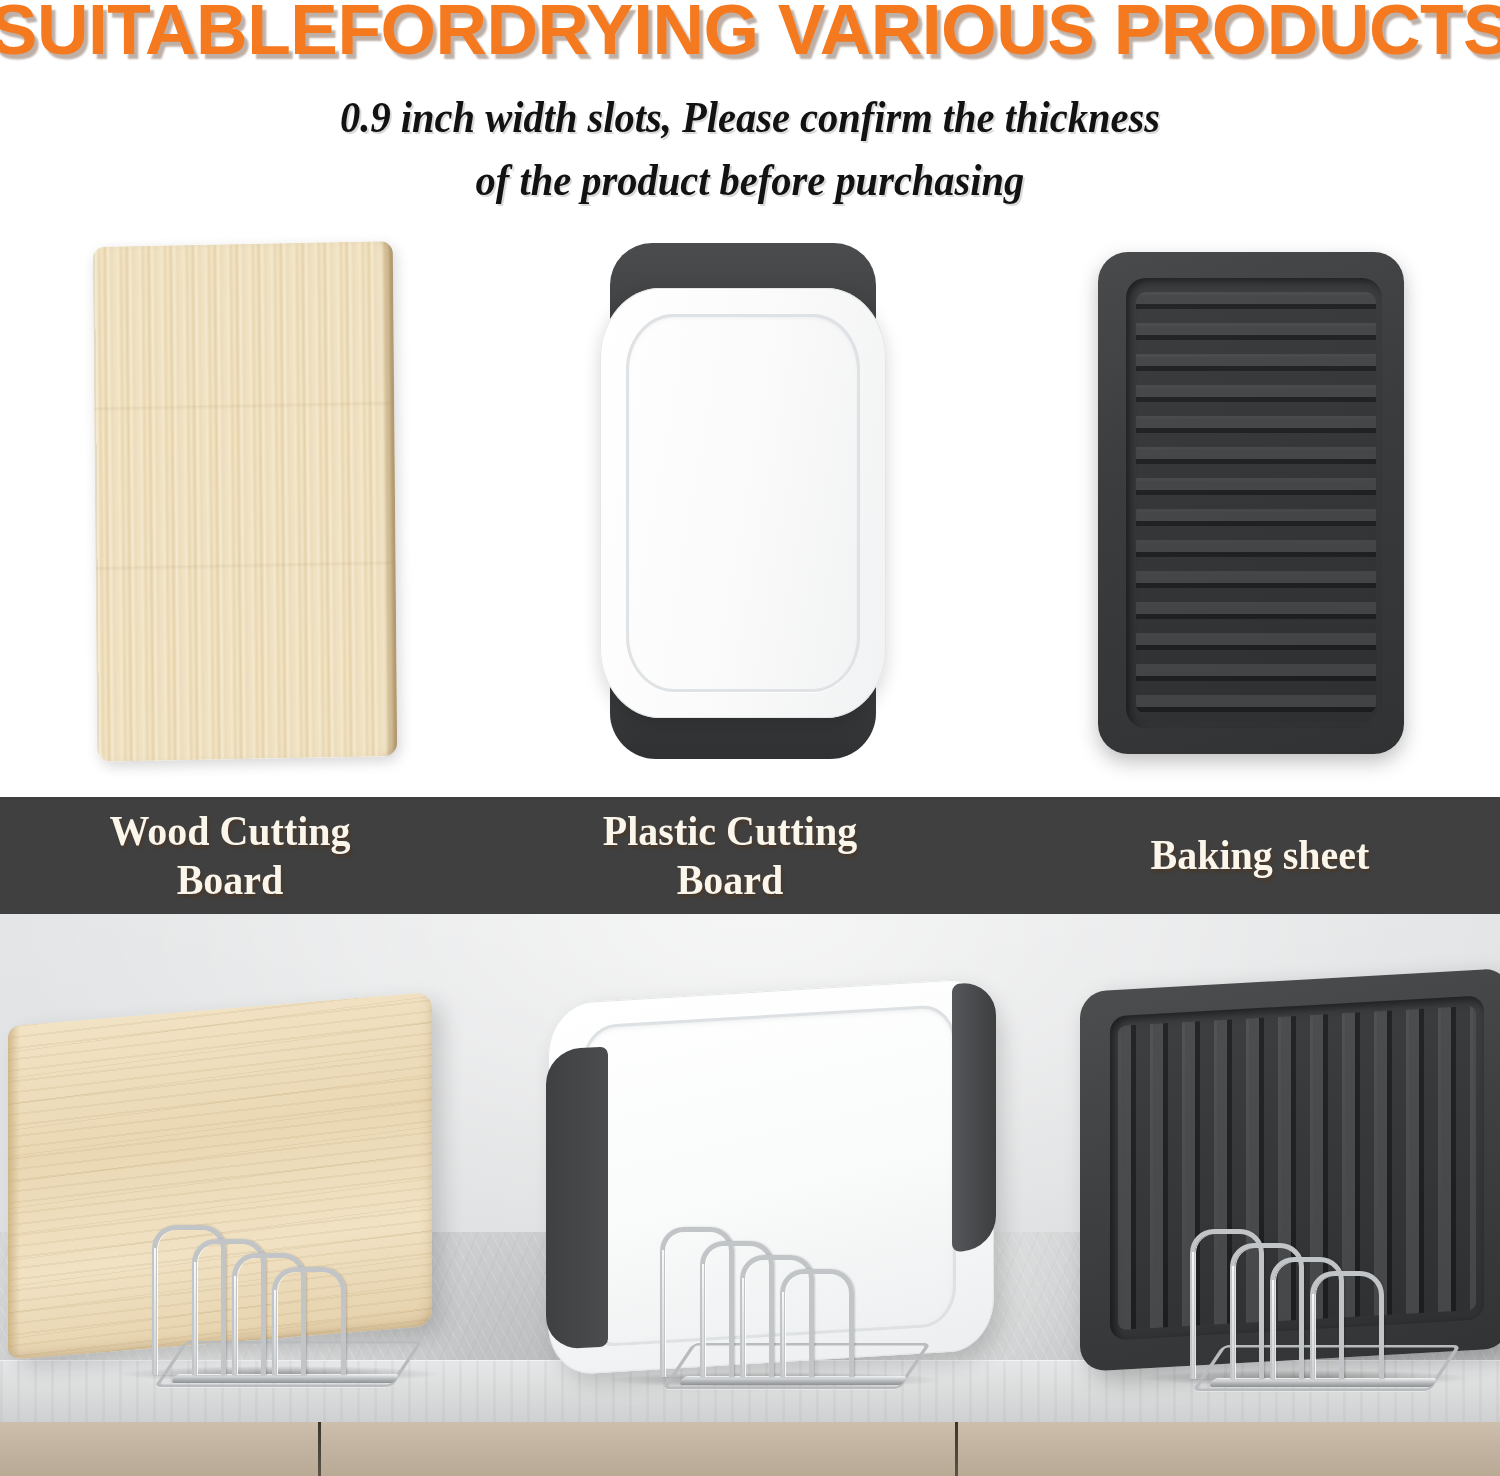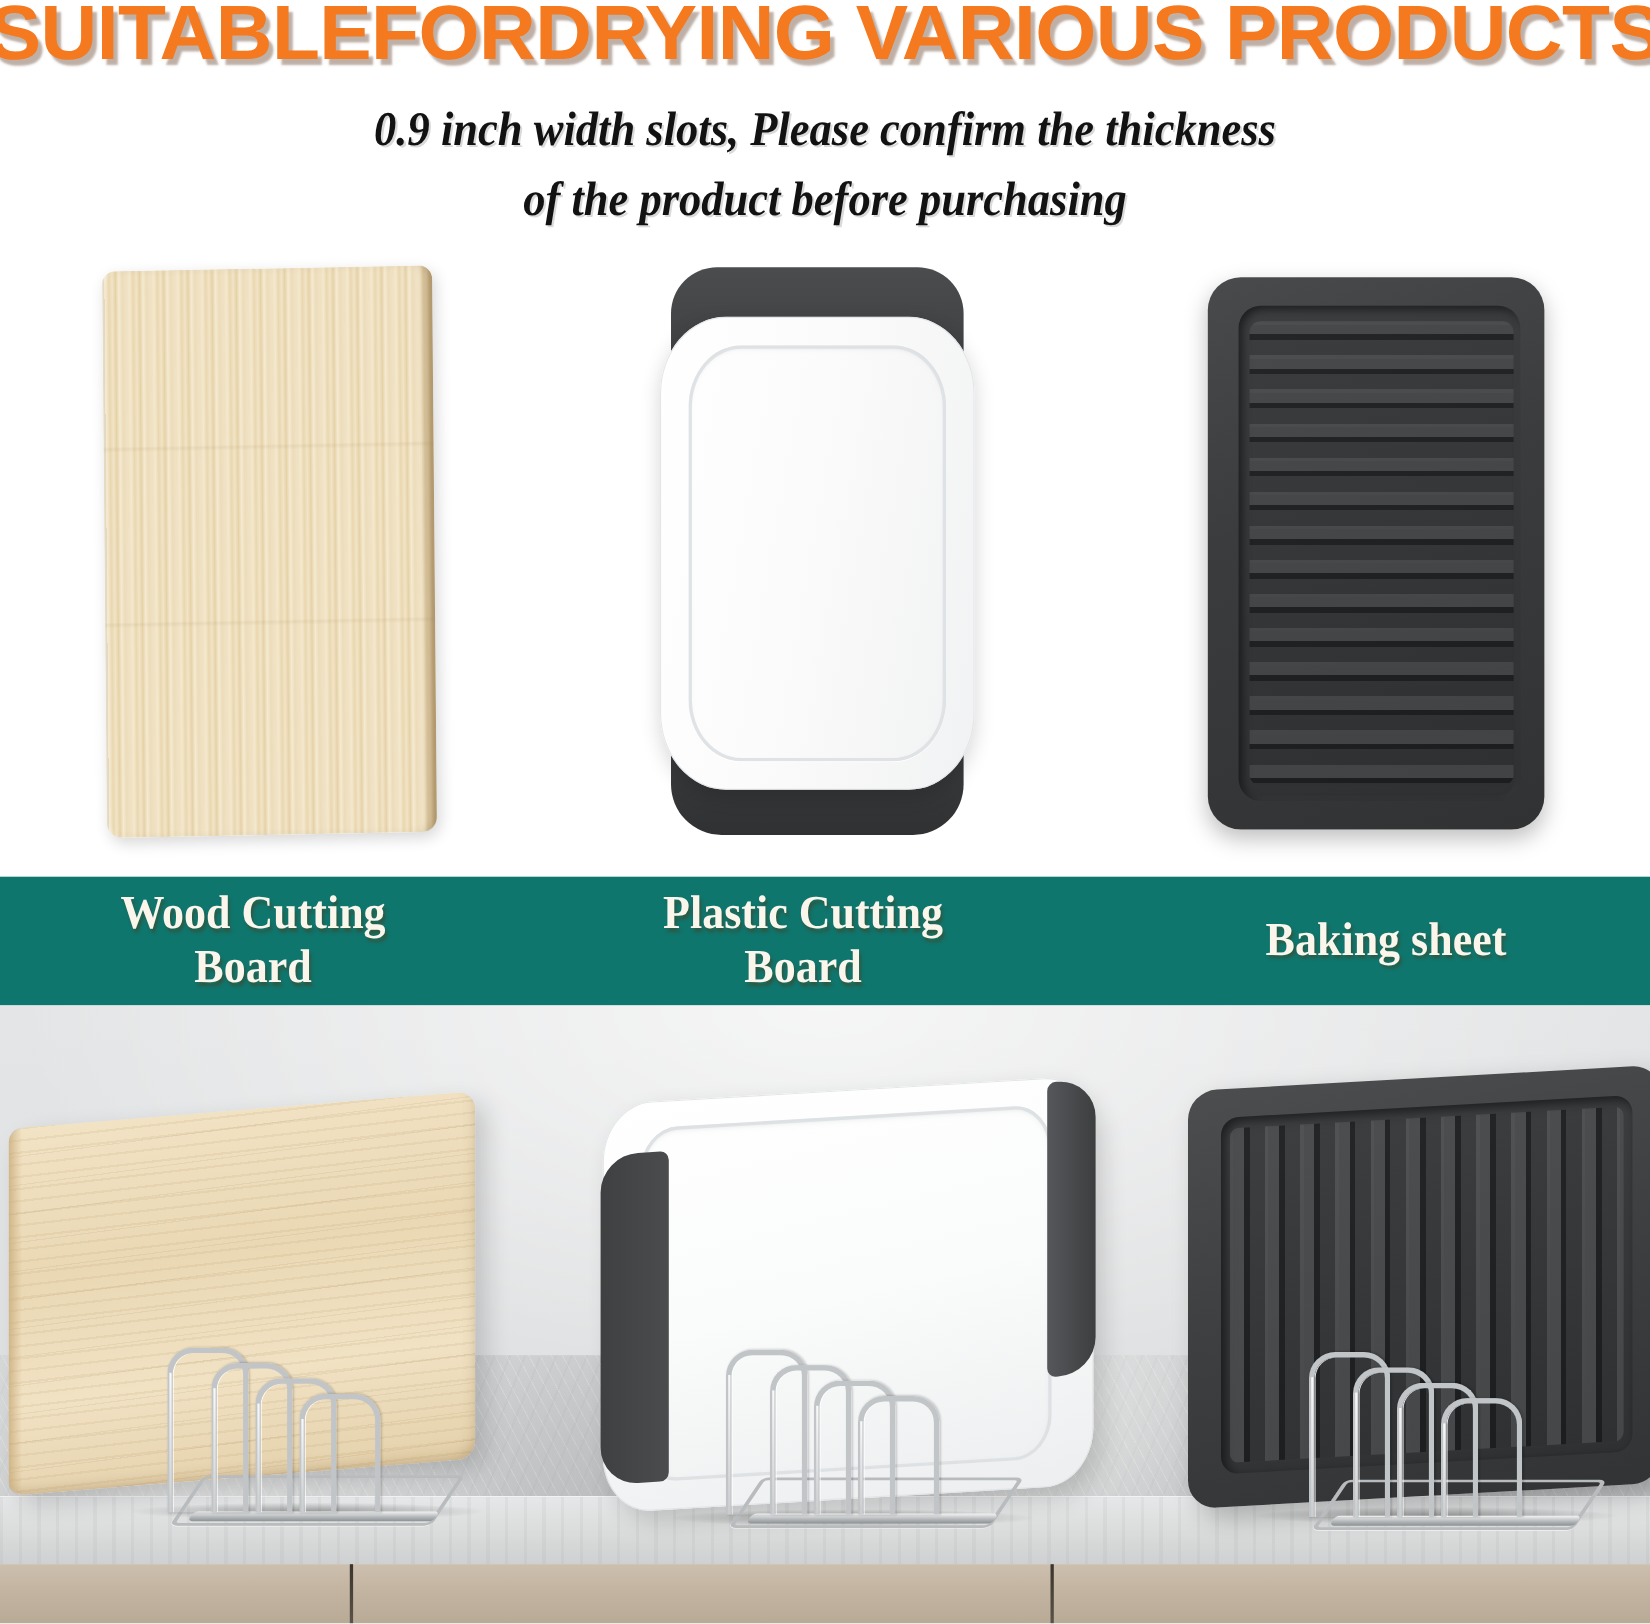--- a/index.html
+++ b/index.html
@@ -113,21 +113,21 @@
        rgba(255,255,255,.085) 0px, rgba(255,255,255,.085) 3px,
        rgba(80,82,84,.55) 3px,  rgba(80,82,84,.55) 12px,
        rgba(0,0,0,.40) 12px,    rgba(0,0,0,.40) 17px,
        rgba(0,0,0,.02) 17px,    rgba(0,0,0,.02) 31px);
     border-radius:10px;
   }
 
   
   .banner{
     position:absolute; left:0; top:797px; width:1500px; height:117px;
-    background:#0f766e;
+    background:#404040;
   }
   .banner .lbl{
     position:absolute; top:0; height:117px;
     display:flex; align-items:center; justify-content:center; text-align:center;
     font-family:"Liberation Serif", serif; font-weight:bold;
     font-size:43px; line-height:1.12; color:#FBF6EC;
     transform:scaleX(.93); transform-origin:center;
     text-shadow:2px 3px 3px rgba(90,45,5,.40);
   }
   .lbl.a{ left:20px;   width:420px; }

